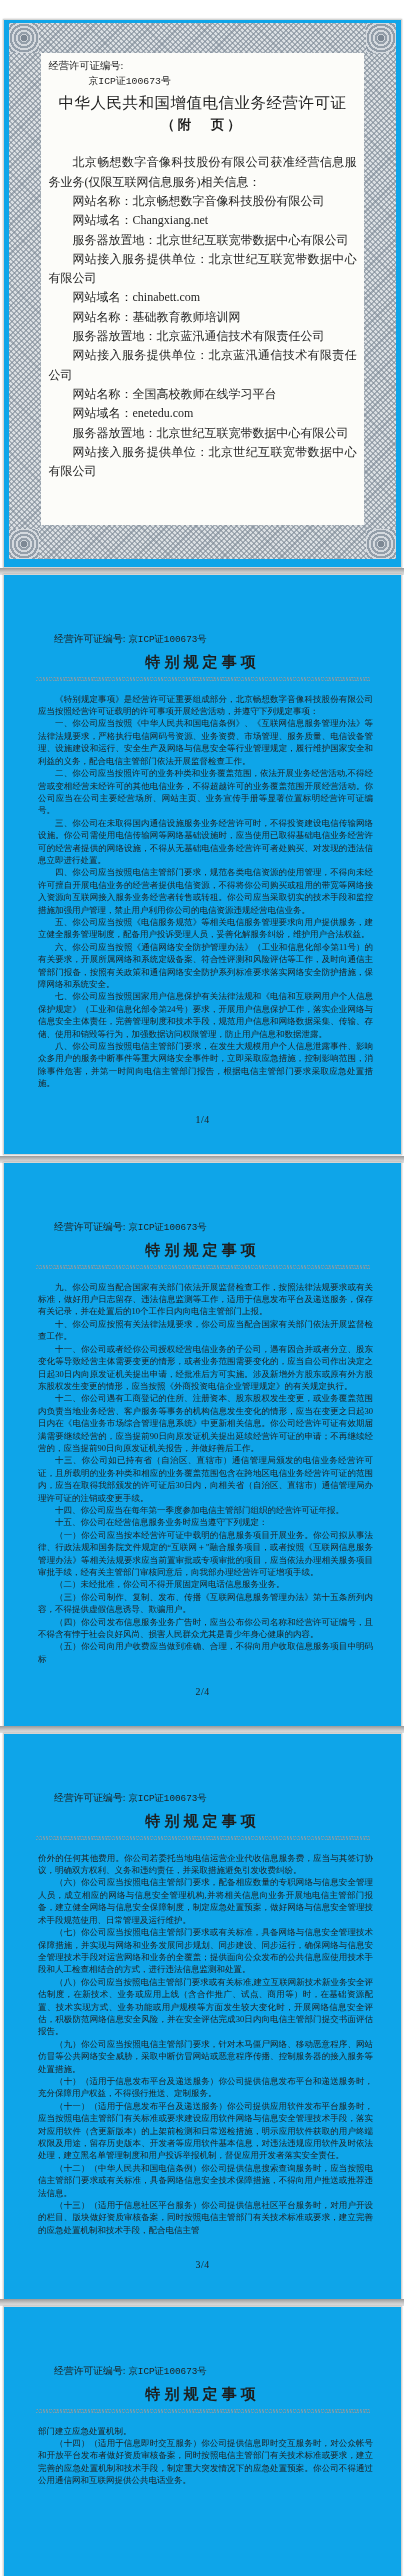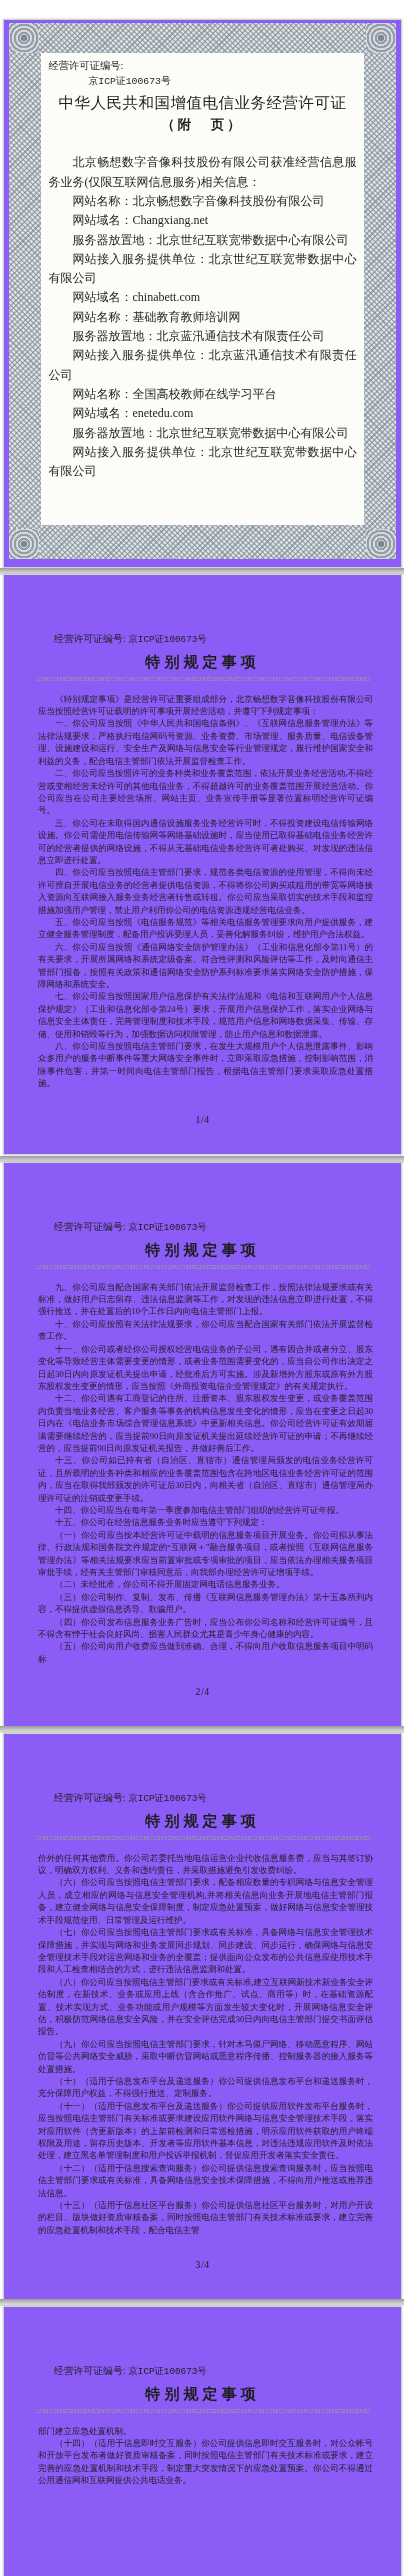--- a/index.html
+++ b/index.html
@@ -1,20 +1,20 @@
 <!DOCTYPE html>
 <html style="font-size:8.2px"><head>
 <meta charset="utf-8">
 <style>
   html,body{margin:0;padding:0;background:#ffffff;}
   .canvas{position:relative;width:405px;height:2873px;background:#ffffff;overflow:hidden;
           font-family:"Liberation Serif","DejaVu Serif",serif;color:#1e1e1e;}
   .sep{position:absolute;left:0;width:405px;height:6.7px;
        background:linear-gradient(#9a9a9a,#cdcdcd 60%,#e3e3e3);}
-  .page{position:absolute;left:3.1px;width:399px;background:#8b5cf6;
+  .page{position:absolute;left:3.1px;width:399px;background:#0ea5e9;
         box-shadow:0 0 1.5px rgba(0,0,0,.30);border:0.5px solid #d4d4d2;box-sizing:border-box;}
 
   
   .frame{position:absolute;left:5.2px;right:5.2px;top:3.1px;bottom:7.2px;
          background:
            repeating-linear-gradient(45deg, rgba(122,134,146,.55) 0 1.5px, rgba(255,255,255,0) 1.5px 3.6px),
            repeating-linear-gradient(-45deg, rgba(122,134,146,.45) 0 1.5px, rgba(222,226,230,.9) 1.5px 4.1px),
            #c3cad1;}
   .frame .corner{position:absolute;width:30px;height:30px;
          background:
@@ -101,21 +101,21 @@
     <div class="pnum">1/4</div>
   </section>
 
   <div class="sep" style="top:1156px"></div>
 
   <section class="page prov" style="top:1162px;height:565px;">
     <div class="hdr"><span>经营许可证编号:</span><span class="hno">京ICP证100673号</span></div>
     <h2 class="ptitle">特别规定事项</h2>
     <div class="squiggle"></div>
     <div class="pbody">
-        <p class="para">九、你公司应当配合国家有关部门依法开展监督检查工作，按照法律法规要求或有关标准，做好用户日志留存、违法信息监测等工作，对发现的违法信息立即进行处置，不得强行推送，并在处置后的10个工作日内向电信主管部门上报。</p>
+        <p class="para">九、你公司应当配合国家有关部门依法开展监督检查工作，按照法律法规要求或有关标准，做好用户日志留存、违法信息监测等工作，适用于信息发布平台及递送服务，保存有关记录，并在处置后的10个工作日内向电信主管部门上报。</p>
         <p class="para">十、你公司应按照有关法律法规要求，你公司应当配合国家有关部门依法开展监督检查工作。</p>
         <p class="para">十一、你公司或者经你公司授权经营电信业务的子公司，遇有因合并或者分立、股东变化等导致经营主体需要变更的情形，或者业务范围需要变化的，应当自公司作出决定之日起30日内向原发证机关提出申请，经批准后方可实施。涉及新增外方股东或原有外方股东股权发生变更的情形，应当按照《外商投资电信企业管理规定》的有关规定执行。</p>
         <p class="para">十二、你公司遇有工商登记的住所、注册资本、股东股权发生变更，或业务覆盖范围内负责当地业务经营、客户服务等事务的机构信息发生变化的情形，应当在变更之日起30日内在《电信业务市场综合管理信息系统》中更新相关信息。你公司经营许可证有效期届满需要继续经营的，应当提前90日向原发证机关提出延续经营许可证的申请；不再继续经营的，应当提前90日向原发证机关报告，并做好善后工作。</p>
         <p class="para">十三、你公司如已持有省（自治区、直辖市）通信管理局颁发的电信业务经营许可证，且所载明的业务种类和相应的业务覆盖范围包含在跨地区电信业务经营许可证的范围内，应当在取得我部颁发的许可证后30日内，向相关省（自治区、直辖市）通信管理局办理许可证的注销或变更手续。</p>
         <p class="para">十四、你公司应当在每年第一季度参加电信主管部门组织的经营许可证年报。</p>
         <p class="para">十五、你公司在经营信息服务业务时应当遵守下列规定：</p>
         <p class="para">（一）你公司应当按本经营许可证中载明的信息服务项目开展业务。你公司拟从事法律、行政法规和国务院文件规定的“互联网＋”融合服务项目，或者按照《互联网信息服务管理办法》等相关法规要求应当前置审批或专项审批的项目，应当依法办理相关服务项目审批手续，经有关主管部门审核同意后，向我部办理经营许可证增项手续。</p>
         <p class="para">（二）未经批准，你公司不得开展固定网电话信息服务业务。</p>
         <p class="para">（三）你公司制作、复制、发布、传播《互联网信息服务管理办法》第十五条所列内容，不得提供虚假信息诱导、欺骗用户。</p>
         <p class="para">（四）你公司发布信息服务业务广告时，应当公布你公司名称和经营许可证编号，且不得含有悖于社会良好风尚、损害人民群众尤其是青少年身心健康的内容。</p>
@@ -131,21 +131,21 @@
     <h2 class="ptitle">特别规定事项</h2>
     <div class="squiggle"></div>
     <div class="pbody">
         <p class="para cont">价外的任何其他费用。你公司若委托当地电信运营企业代收信息服务费，应当与其签订协议，明确双方权利、义务和违约责任，并采取措施避免引发收费纠纷。</p>
         <p class="para">（六）你公司应当按照电信主管部门要求，配备相应数量的专职网络与信息安全管理人员，成立相应的网络与信息安全管理机构,并将相关信息向业务开展地电信主管部门报备，建立健全网络与信息安全保障制度，制定应急处置预案，做好网络与信息安全管理技术手段规范使用、日常管理及运行维护。</p>
         <p class="para">（七）你公司应当按照电信主管部门要求或有关标准，具备网络与信息安全管理技术保障措施，并实现与网络和业务发展同步规划、同步建设、同步运行，确保网络与信息安全管理技术手段对运营网络和业务的全覆盖；提供面向公众发布的公共信息应使用技术手段和人工检查相结合的方式，进行违法信息监测和处置。</p>
         <p class="para">（八）你公司应当按照电信主管部门要求或有关标准,建立互联网新技术新业务安全评估制度，在新技术、业务或应用上线（含合作推广、试点、商用等）时，在基础资源配置、技术实现方式、业务功能或用户规模等方面发生较大变化时，开展网络信息安全评估，积极防范网络信息安全风险，并在安全评估完成30日内向电信主管部门提交书面评估报告。</p>
         <p class="para">（九）你公司应当按照电信主管部门要求，针对木马僵尸网络、移动恶意程序、网站仿冒等公共网络安全威胁，采取中断仿冒网站或恶意程序传播、控制服务器的接入服务等处置措施。</p>
         <p class="para">（十）（适用于信息发布平台及递送服务）你公司提供信息发布平台和递送服务时，充分保障用户权益，不得强行推送、定制服务。</p>
         <p class="para">（十一）（适用于信息发布平台及递送服务）你公司提供应用软件发布平台服务时，应当按照电信主管部门有关标准或要求建设应用软件网络与信息安全管理技术手段，落实对应用软件（含更新版本）的上架前检测和日常巡检措施，明示应用软件获取的用户终端权限及用途，留存历史版本、开发者等应用软件基本信息，对违法违规应用软件及时依法处理，建立黑名单管理制度和用户投诉举报机制，督促应用开发者落实安全责任。</p>
-        <p class="para">（十二）（适用于信息搜索查询服务）你公司提供信息搜索查询服务时，应当按照电信主管部门要求或有关标准，具备网络信息安全技术保障措施，不得向用户推送或推荐违法信息。</p>
+        <p class="para">（十二）（中华人民共和国电信条例）你公司提供信息搜索查询服务时，应当按照电信主管部门要求或有关标准，具备网络信息安全技术保障措施，不得向用户推送或推荐违法信息。</p>
         <p class="para">（十三）（适用于信息社区平台服务）你公司提供信息社区平台服务时，对用户开设的栏目、版块做好资质审核备案，同时按照电信主管部门有关技术标准或要求，建立完善的应急处置机制和技术手段，配合电信主管</p>
       </div>
     <div class="pnum">3/4</div>
   </section>
 
   <div class="sep" style="top:2299px"></div>
 
   <section class="page prov" style="top:2306px;height:567px;">
     <div class="hdr"><span>经营许可证编号:</span><span class="hno">京ICP证100673号</span></div>
     <h2 class="ptitle">特别规定事项</h2>

